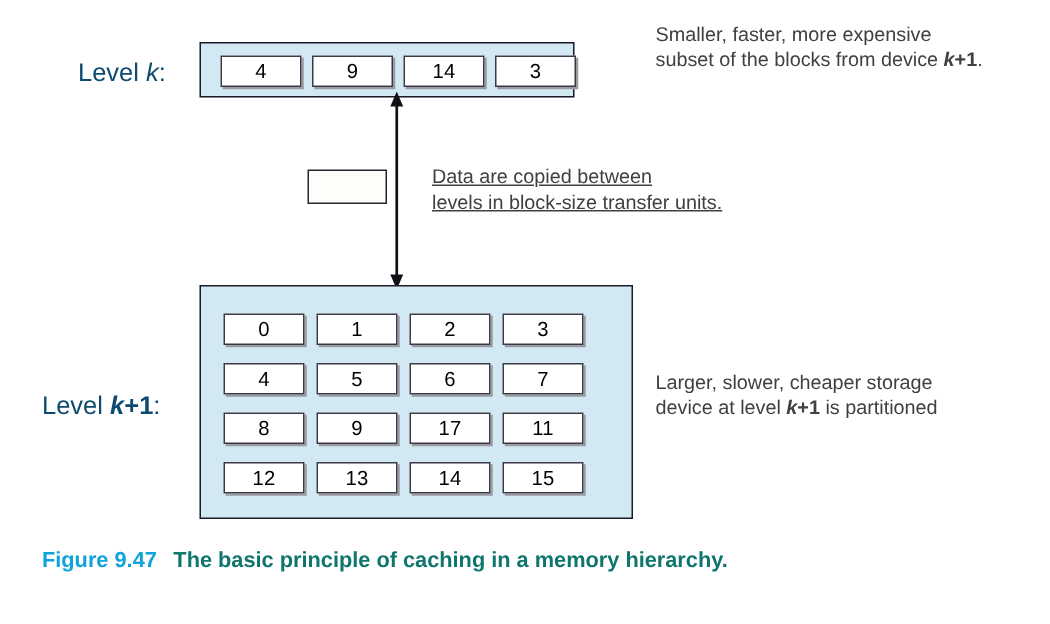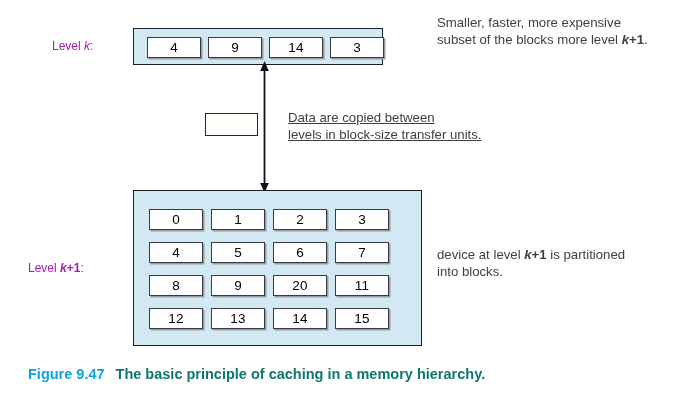--- a/index.html
+++ b/index.html
@@ -89,23 +89,23 @@
   
   #transfer-arrow {
     position: absolute;
     left: 256px; top: 60px;
     width: 17px; height: 134px;
   }
 
   
   .side-label {
     position: absolute;
-    font-size: 12px;
+    font-size: 17px;
     line-height: 1.18;
-    color: #a21caf;
+    color: #0c4a6e;
     white-space: nowrap;
   }
   #level-k-label   { left: 52px;  top: 39px; }
   #level-k1-label  { left: 28px;  top: 261px; text-align: right; }
 
   .note {
     position: absolute;
     font-size: 13.2px;
     line-height: 16.5px;
     color: #404040;
@@ -141,21 +141,21 @@
 
   <div class="level-box" id="level-k-box">
     <div class="cell c0">4</div>
     <div class="cell c1">9</div>
     <div class="cell c2">14</div>
     <div class="cell c3">3</div>
   </div>
 
   <div class="note" id="note-top">
     <div>Smaller, faster, more expensive</div>
-    <div><span>subset of the blocks more level </span><span class="nw"><span class="it">k</span><span>+1</span></span><span>.</span></div>
+    <div><span>subset of the blocks from device </span><span class="nw"><span class="it">k</span><span>+1</span></span><span>.</span></div>
   </div>
 
   <div id="transfer-box"></div>
 
   <svg id="transfer-arrow" viewBox="0 0 17 134" xmlns="http://www.w3.org/2000/svg">
     <line x1="8.5" y1="8" x2="8.5" y2="126" stroke="#111118" stroke-width="1.8"></line>
     <polygon points="8.5,1 4.2,11 12.8,11" fill="#111118"></polygon>
     <polygon points="8.5,133 4.2,123 12.8,123" fill="#111118"></polygon>
   </svg>
 
@@ -172,31 +172,31 @@
     <div class="cell row0 col2">2</div>
     <div class="cell row0 col3">3</div>
 
     <div class="cell row1 col0">4</div>
     <div class="cell row1 col1">5</div>
     <div class="cell row1 col2">6</div>
     <div class="cell row1 col3">7</div>
 
     <div class="cell row2 col0">8</div>
     <div class="cell row2 col1">9</div>
-    <div class="cell row2 col2">20</div>
+    <div class="cell row2 col2">17</div>
     <div class="cell row2 col3">11</div>
 
     <div class="cell row3 col0">12</div>
     <div class="cell row3 col1">13</div>
     <div class="cell row3 col2">14</div>
     <div class="cell row3 col3">15</div>
   </div>
 
   <div class="note" id="note-bottom">
+    <div>Larger, slower, cheaper storage</div>
     <div><span>device at level </span><span class="nw"><span class="it">k</span><span>+1</span></span><span> is partitioned</span></div>
-    <div>into blocks.</div>
   </div>
 
   <div id="caption">
     <span id="caption-number">Figure 9.47</span><span id="caption-text">The basic principle of caching in a memory hierarchy.</span>
   </div>
 
 </div>
 
 </body></html>

